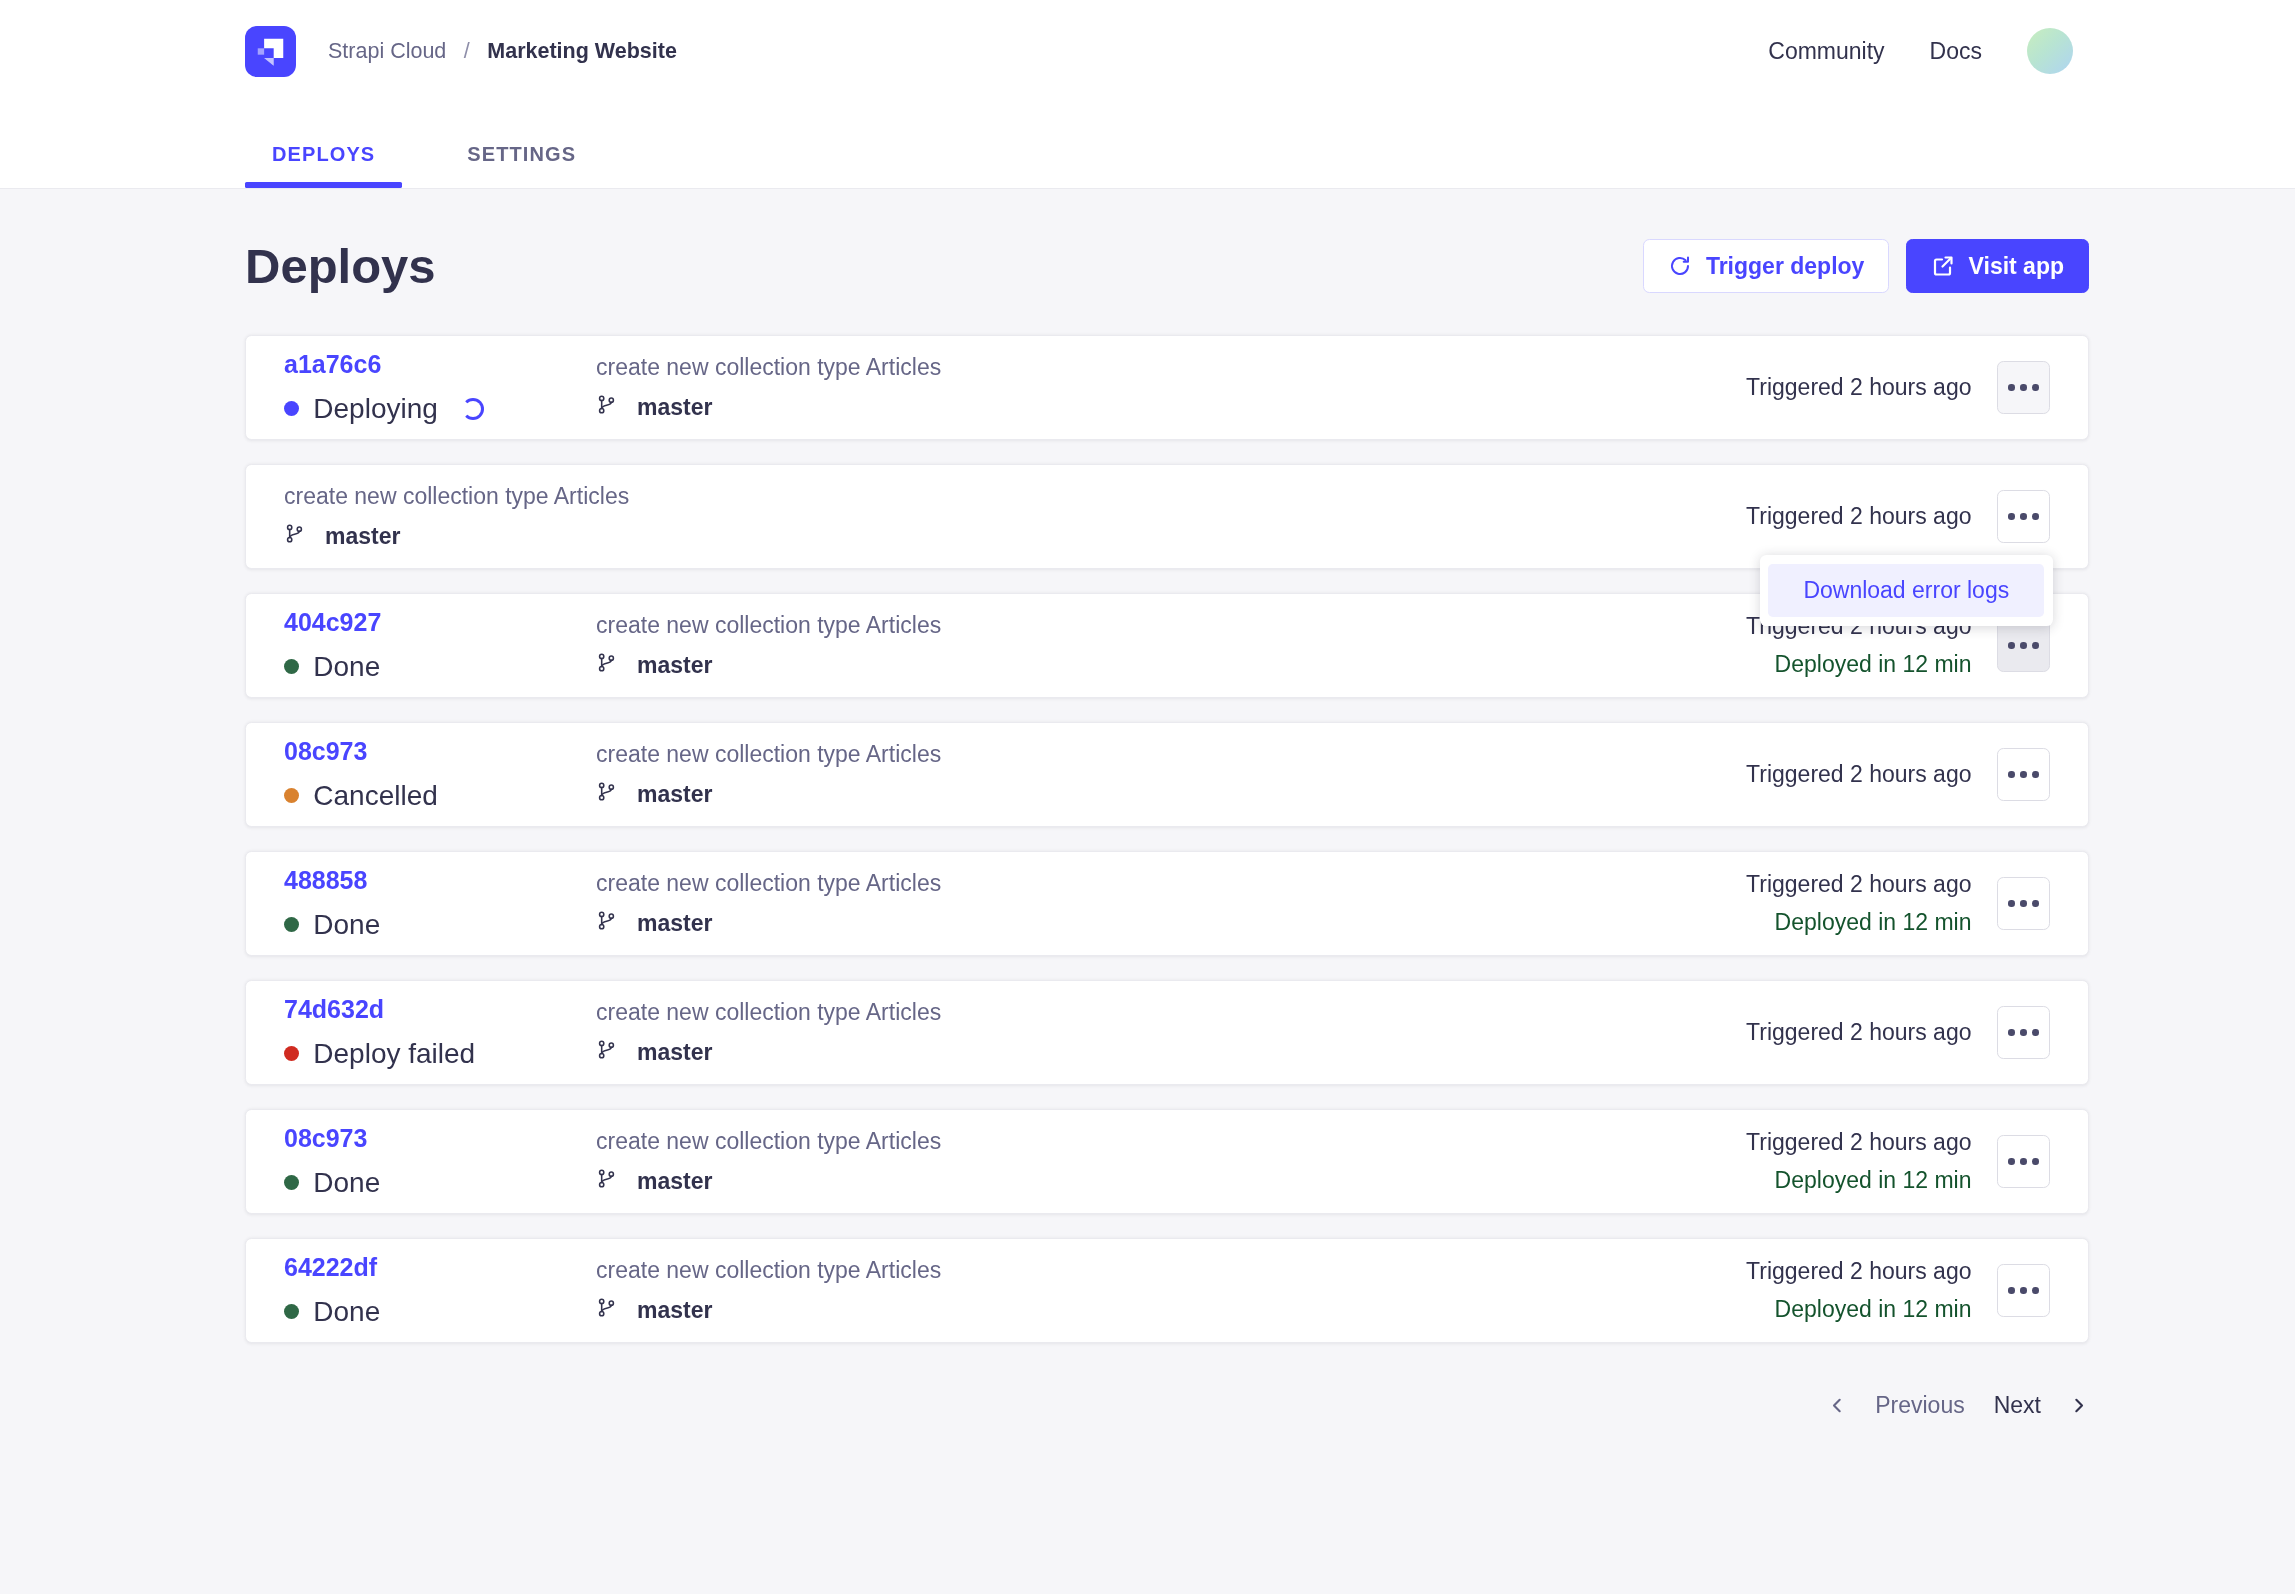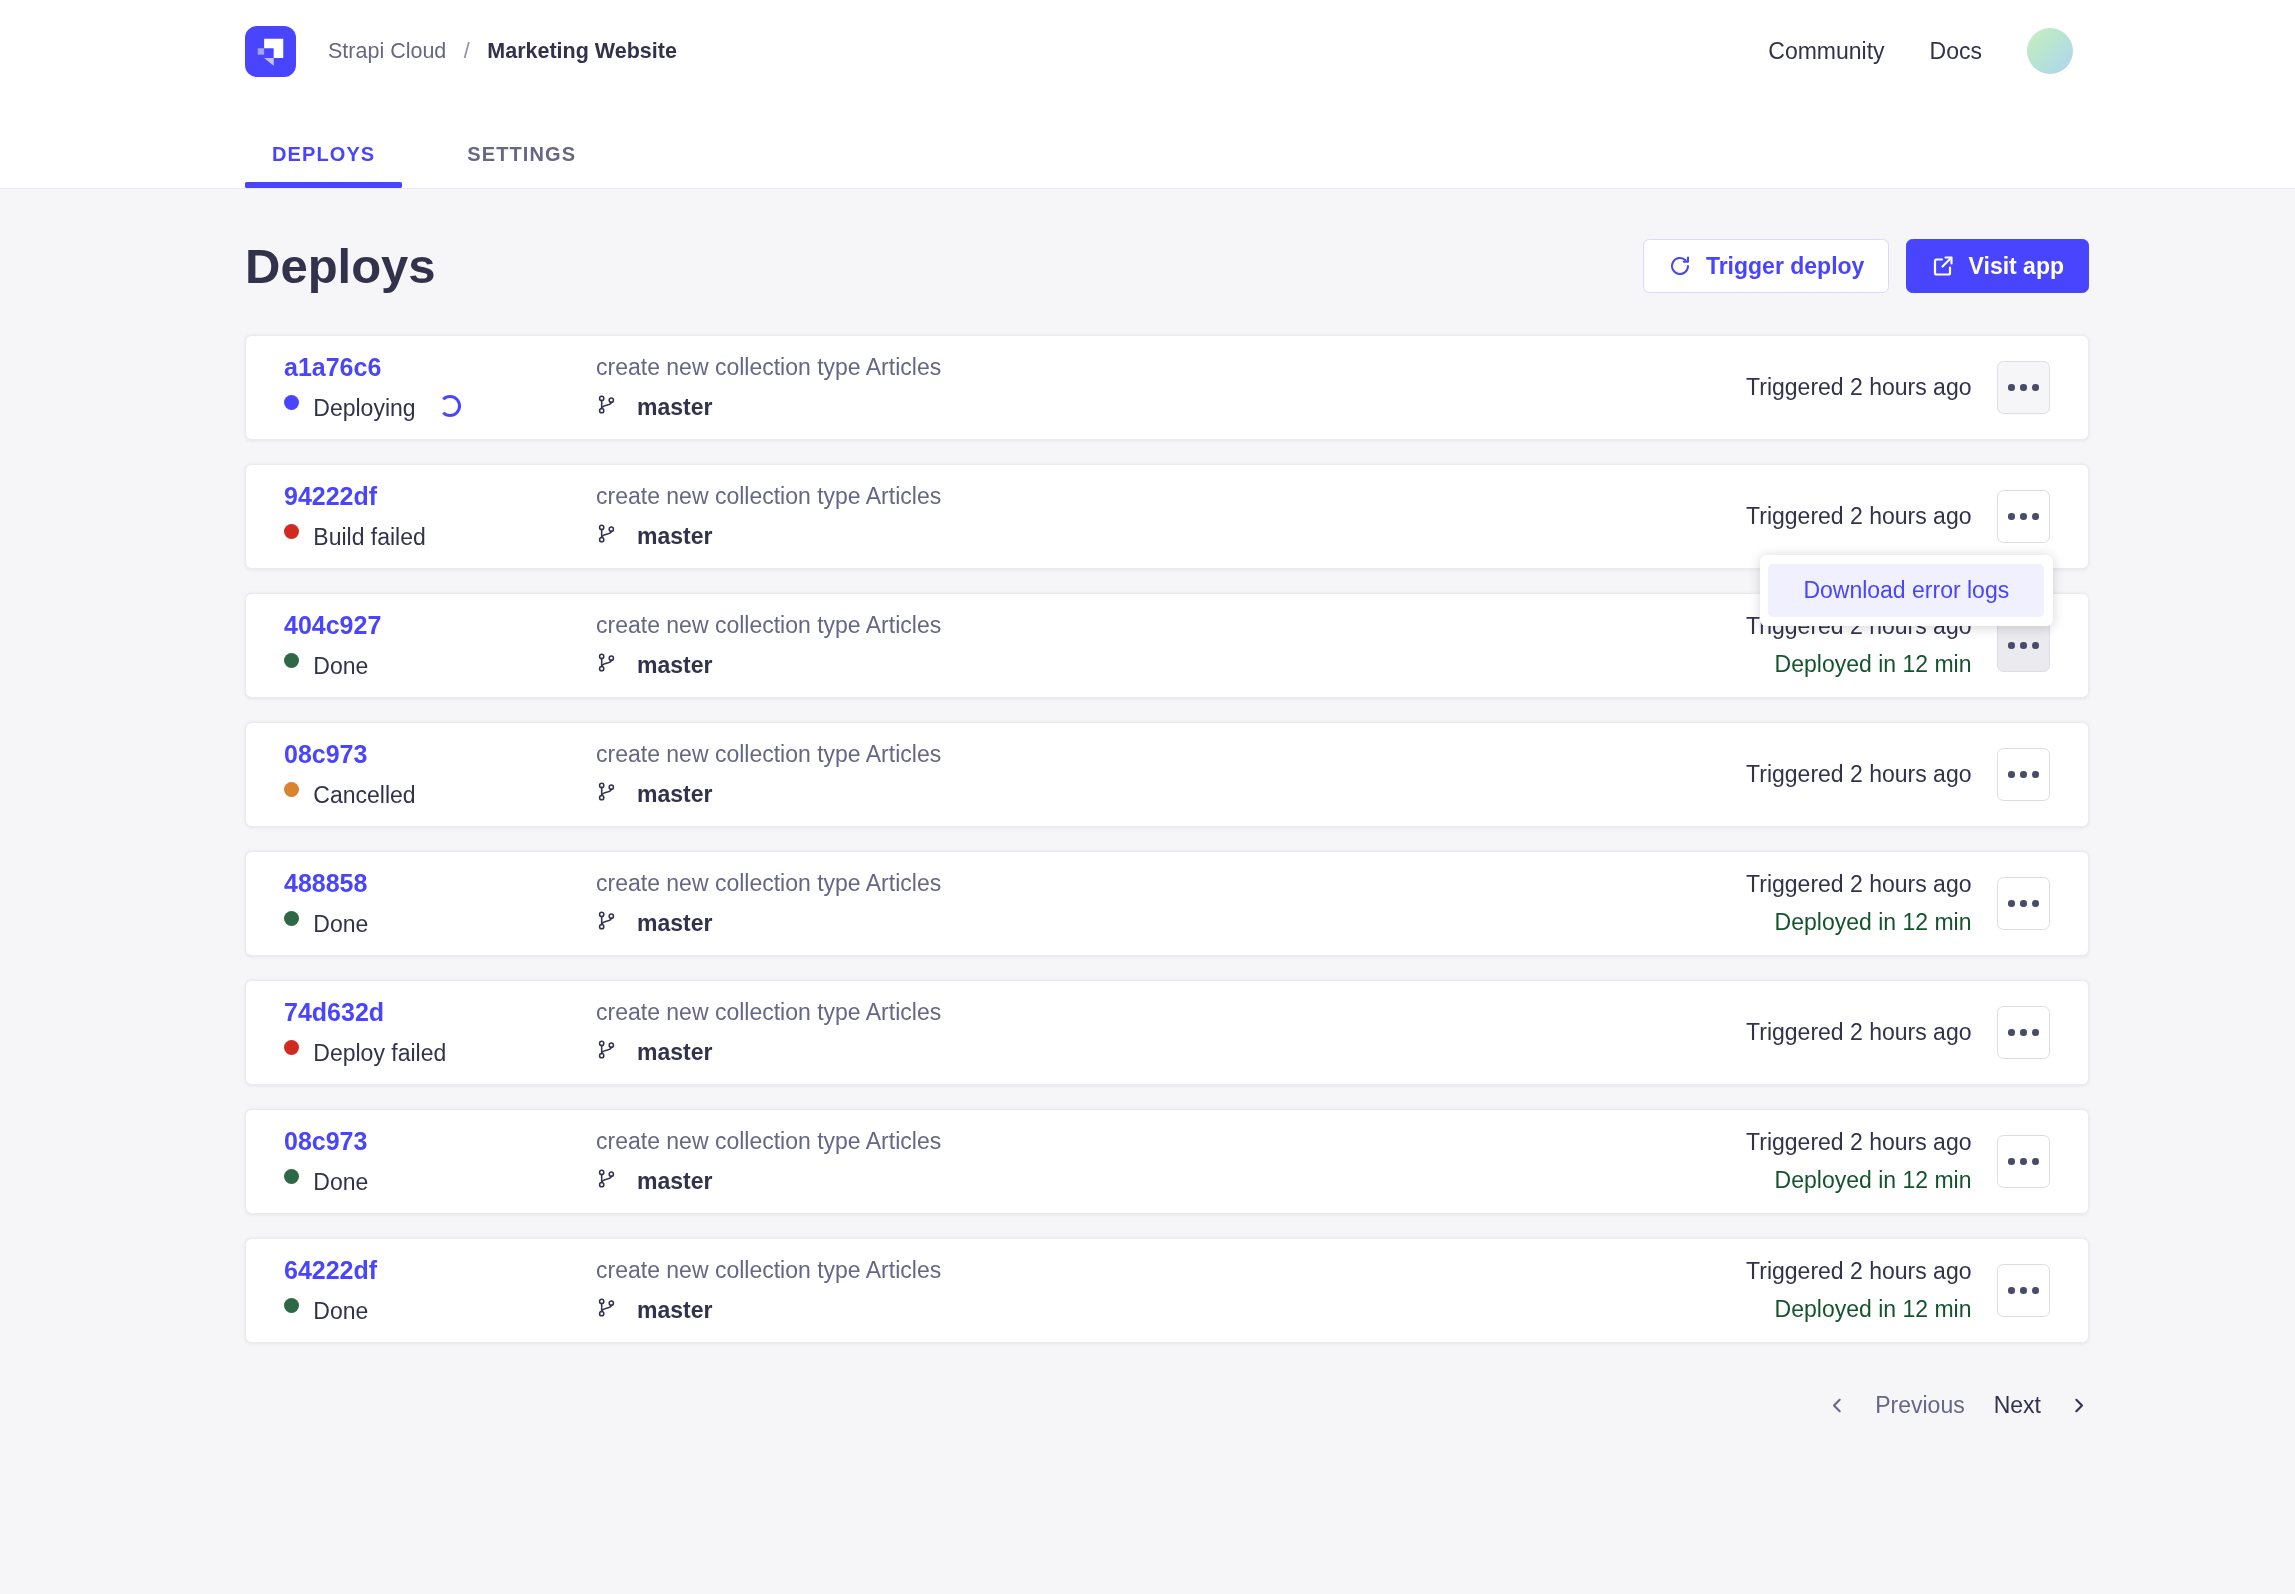--- a/index.html
+++ b/index.html
@@ -76,21 +76,21 @@
     border-radius: 6.4px;
     height: 105px;
     display: flex;
     align-items: center;
     padding: 0 38px;
     box-shadow: 0 0.8px 3.2px rgba(33,33,52,0.08);
   }
   .card.raised { z-index: 4; }
   .hash-col { width: 312px; display: flex; flex-direction: column; gap: 13.5px; }
   .hash { color: #4945ff; font-weight: 700; font-size: 25px; text-decoration: none; cursor: pointer; }
-  .status-row { display: flex; align-items: flex-start; gap: 14.3px; font-size: 23px; color: #32324d; }
+  .status-row { display: flex; align-items: center; gap: 14.3px; font-size: 28px; color: #32324d; }
   .dot { width: 15px; height: 15px; border-radius: 50%; flex: 0 0 auto; }
   .spinner {
     width: 22px; height: 22px; border-radius: 50%;
     border: 3.2px solid #4945ff; border-left-color: transparent;
     margin-left: 9.6px; animation: spin 1s linear infinite;
   }
   @keyframes spin { to { transform: rotate(360deg); } }
   .msg-col { flex: 1; display: flex; flex-direction: column; gap: 12.8px; }
   .message { font-size: 23px; color: #666687; }
   .branch-row { display: flex; align-items: flex-start; gap: 20px; font-size: 23px; font-weight: 700; color: #32324d; }
@@ -213,28 +213,20 @@
       <span class="triggered">Triggered 2 hours ago</span>
 
     </div>
     <button class="dots-btn open">
       <span class="dot-i"></span>
       <span class="dot-i"></span>
       <span class="dot-i"></span>
     </button>
   </div>
       <div class="card raised">
-    <div class="hash-col">
-      <a class="hash">94222df</a>
-      <div class="status-row">
-        <span class="dot" style="background: rgb(208, 43, 32);"></span>
-        <span>Build failed</span>
-
-      </div>
-    </div>
     <div class="msg-col">
       <div class="message">create new collection type Articles</div>
       <div class="branch-row">
         <svg width="21" height="21" viewBox="0 0 24 24" fill="none" stroke="#32324d" stroke-width="1.8" stroke-linecap="round">
           <circle cx="6.5" cy="5" r="2.4"></circle>
               <circle cx="6.5" cy="19" r="2.4"></circle>
               <circle cx="17.5" cy="7" r="2.4"></circle>
           <path d="M6.5 7.4v9.2"></path>
               <path d="M17.5 9.4c0 4.2-11 2.8-11 7.2"></path>
         </svg>

